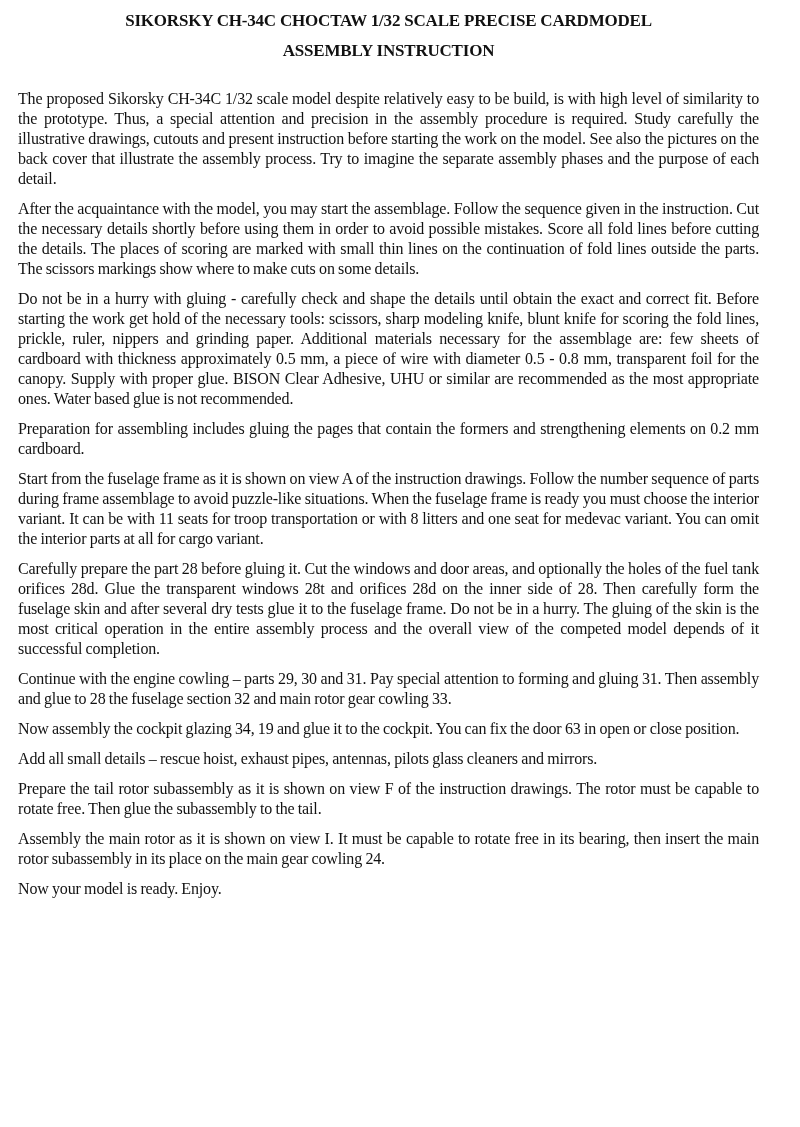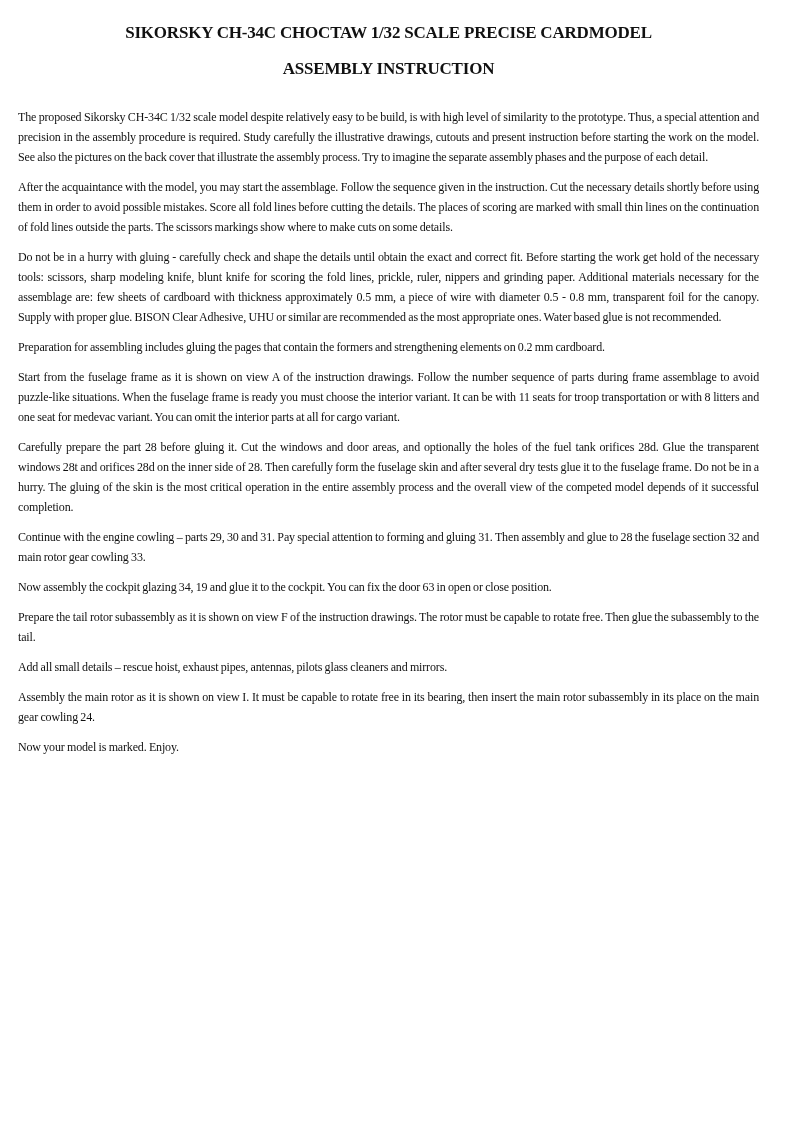--- a/index.html
+++ b/index.html
@@ -19,31 +19,31 @@
       position: absolute;
       left: 18px;
       top: 0;
       width: 741px;
     }
     .title {
       text-align: center;
       font-weight: bold;
       font-size: 17px;
       letter-spacing: -0.2px;
-      margin: 16px;
+      margin: 4px;
       line-height: 20px;
     }
     .title-1 { padding-top: 7px; }
     .title-2 { margin-top: 10px; }
     .body-text {
       margin-top: 28px;
     }
     .para {
       margin: 0 0 10px 0;
-      font-size: 12px;
+      font-size: 16px;
       line-height: 20px;
       text-align: justify;
       letter-spacing: -0.15px;
       word-spacing: -0.5px;
     }
     .para.last { margin-bottom: 0; }
   </style>
 </head>
 <body>
 
@@ -53,18 +53,18 @@
 
   <div class="body-text">
     <p class="para">The proposed Sikorsky CH-34C 1/32 scale model despite relatively easy to be build, is with high level of similarity to the prototype. Thus, a special attention and precision in the assembly procedure is required. Study carefully the illustrative drawings, cutouts and present instruction before starting the work on the model. See also the pictures on the back cover that illustrate the assembly process. Try to imagine the separate assembly phases and the purpose of each detail.</p>
     <p class="para">After the acquaintance with the model, you may start the assemblage. Follow the sequence given in the instruction. Cut the necessary details shortly before using them in order to avoid possible mistakes. Score all fold lines before cutting the details. The places of scoring are marked with small thin lines on the continuation of fold lines outside the parts. The scissors markings show where to make cuts on some details.</p>
     <p class="para">Do not be in a hurry with gluing - carefully check and shape the details until obtain the exact and correct fit. Before starting the work get hold of the necessary tools: scissors, sharp modeling knife, blunt knife for scoring the fold lines, prickle, ruler, nippers and grinding paper. Additional materials necessary for the assemblage are: few sheets of cardboard with thickness approximately 0.5 mm, a piece of wire with diameter 0.5 - 0.8 mm, transparent foil for the canopy. Supply with proper glue. BISON Clear Adhesive, UHU or similar are recommended as the most appropriate ones. Water based glue is not recommended.</p>
     <p class="para">Preparation for assembling includes gluing the pages that contain the formers and strengthening elements on 0.2 mm cardboard.</p>
     <p class="para">Start from the fuselage frame as it is shown on view A of the instruction drawings. Follow the number sequence of parts during frame assemblage to avoid puzzle-like situations. When the fuselage frame is ready you must choose the interior variant. It can be with 11 seats for troop transportation or with 8 litters and one seat for medevac variant. You can omit the interior parts at all for cargo variant.</p>
     <p class="para">Carefully prepare the part 28 before gluing it. Cut the windows and door areas, and optionally the holes of the fuel tank orifices 28d. Glue the transparent windows 28t and orifices 28d on the inner side of 28. Then carefully form the fuselage skin and after several dry tests glue it to the fuselage frame. Do not be in a hurry. The gluing of the skin is the most critical operation in the entire assembly process and the overall view of the competed model depends of it successful completion.</p>
     <p class="para">Continue with the engine cowling – parts 29, 30 and 31. Pay special attention to forming and gluing 31. Then assembly and glue to 28 the fuselage section 32 and main rotor gear cowling 33.</p>
     <p class="para">Now assembly the cockpit glazing 34, 19 and glue it to the cockpit. You can fix the door 63 in open or close position.</p>
+    <p class="para">Add all small details – rescue hoist, exhaust pipes, antennas, pilots glass cleaners and mirrors.</p>
     <p class="para">Prepare the tail rotor subassembly as it is shown on view F of the instruction drawings. The rotor must be capable to rotate free. Then glue the subassembly to the tail.</p>
-    <p class="para">Add all small details – rescue hoist, exhaust pipes, antennas, pilots glass cleaners and mirrors.</p>
     <p class="para">Assembly the main rotor as it is shown on view I. It must be capable to rotate free in its bearing, then insert the main rotor subassembly in its place on the main gear cowling 24.</p>
-    <p class="para last">Now your model is marked. Enjoy.</p>
+    <p class="para last">Now your model is ready. Enjoy.</p>
   </div>
 </div>
 
 </body></html>

